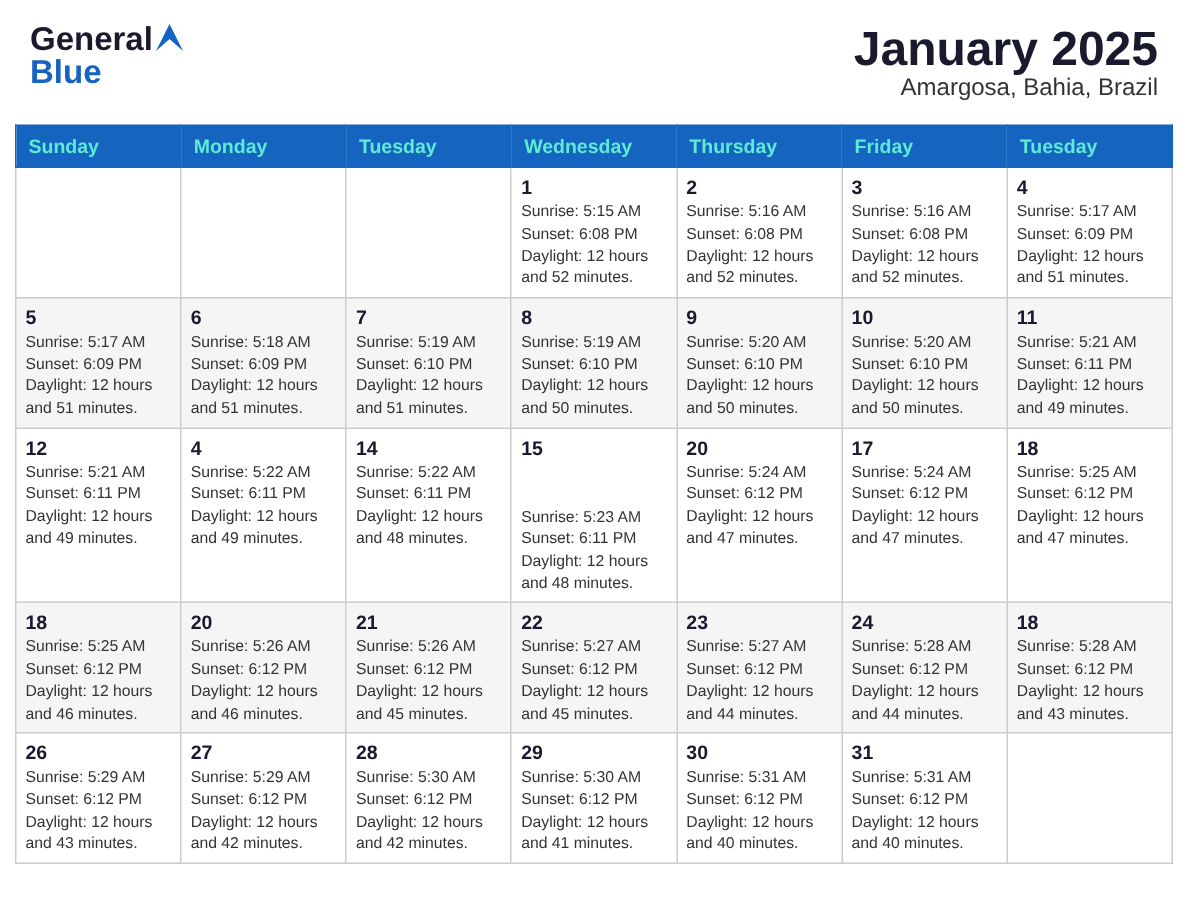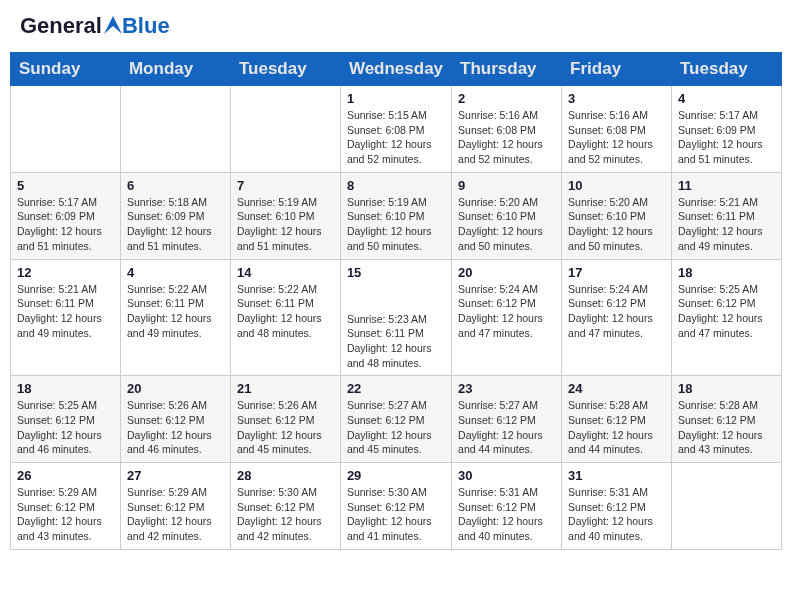--- a/index.html
+++ b/index.html
@@ -12,21 +12,21 @@
     }
     .header {
       display: flex;
       justify-content: space-between;
       align-items: flex-start;
       margin-bottom: 10px;
       padding: 5px 10px;
     }
     .logo {
       display: flex;
-      flex-direction: row;
+      flex-direction: column;
       align-items: flex-start;
       justify-content: flex-end;
     }
     .logo-general {
       font-size: 22px;
       font-weight: bold;
       color: #1a1a2e;
       line-height: 1;
     }
     .logo-blue {
@@ -48,22 +48,22 @@
       font-size: 16px;
       color: #333;
     }
     .calendar {
       width: 100%;
       border-collapse: collapse;
       border: 1px solid #ccc;
     }
     .calendar th {
       background-color: #1565c0;
-      color: #e5e5e5;
-      font-size: 17px;
+      color: #5eead4;
+      font-size: 13px;
       font-weight: bold;
       text-align: left;
       padding: 6px 8px;
       border: 1px solid #1565c0;
     }
     .calendar td {
       width: 14.28%;
       vertical-align: top;
       padding: 5px 6px;
       border: 1px solid #ccc;
@@ -96,20 +96,24 @@
 <div class="header">
   <div class="logo">
     <div style="display:flex; align-items:center;">
       <span class="logo-general">General</span>
       <svg width="18" height="18" viewBox="0 0 18 18" style="margin-left:2px; margin-bottom:2px;">
         <polygon points="0,18 9,0 18,18 9,10" fill="#1565c0"></polygon>
       </svg>
     </div>
     <span class="logo-blue">Blue</span>
   </div>
+  <div class="title-area">
+    <div class="month-title">January 2025</div>
+    <div class="location">Amargosa, Bahia, Brazil</div>
+  </div>
 </div>
 
 <table class="calendar">
   <thead>
     <tr>
     <th>Sunday</th>
         <th>Monday</th>
         <th>Tuesday</th>
         <th>Wednesday</th>
         <th>Thursday</th>

